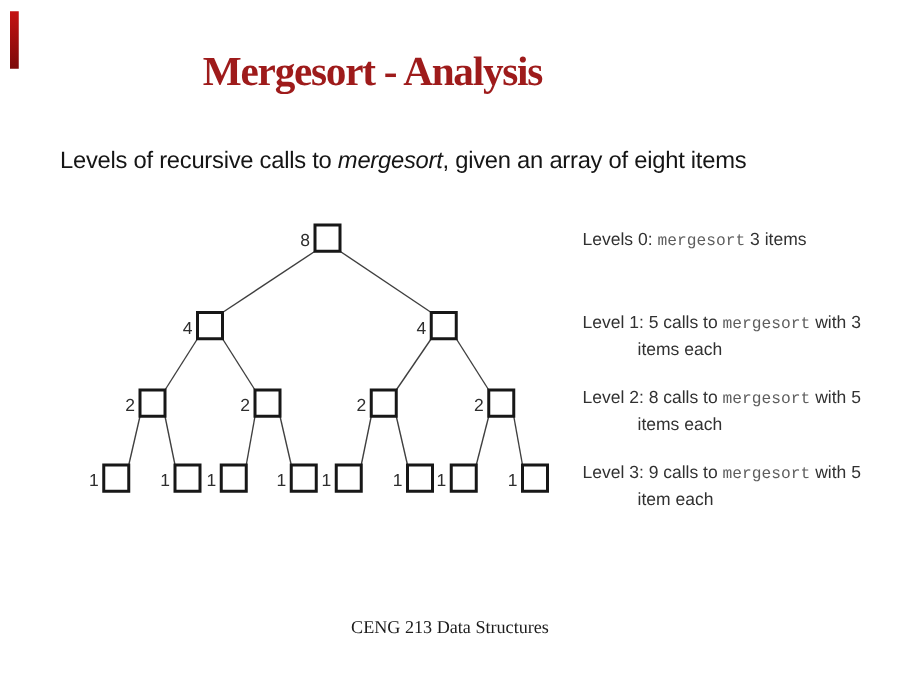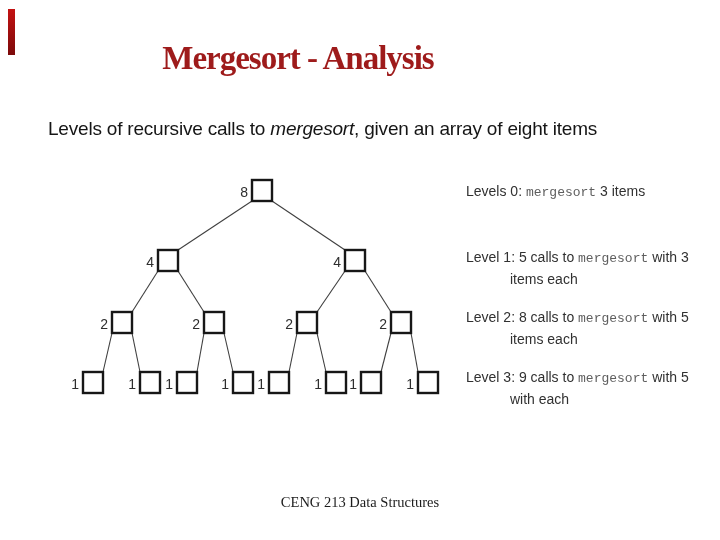--- a/index.html
+++ b/index.html
@@ -93,17 +93,17 @@
       <rect x="361" y="372" width="20" height="21" fill="#ffffff" stroke="#171717" stroke-width="2.4"></rect>
       <text x="357" y="389" text-anchor="end" font-family="Liberation Sans, sans-serif" font-size="14px" fill="#2e2e2e">1</text>
       <rect x="418" y="372" width="20" height="21" fill="#ffffff" stroke="#171717" stroke-width="2.4"></rect>
       <text x="414" y="389" text-anchor="end" font-family="Liberation Sans, sans-serif" font-size="14px" fill="#2e2e2e">1</text>
     </svg>
 
   <div class="notes">
       <div class="note-row" style="top: 181px;"><span>Levels 0: </span><span class="note-mono">mergesort</span><span> 3 items</span></div>
       <div class="note-row" style="top: 247px;"><span>Level 1: 5 calls to </span><span class="note-mono">mergesort</span><span> with 3</span><br><span>items each</span></div>
       <div class="note-row" style="top: 307px;"><span>Level 2: 8 calls to </span><span class="note-mono">mergesort</span><span> with 5</span><br><span>items each</span></div>
-      <div class="note-row" style="top: 367px;"><span>Level 3: 9 calls to </span><span class="note-mono">mergesort</span><span> with 5</span><br><span>with each</span></div>
+      <div class="note-row" style="top: 367px;"><span>Level 3: 9 calls to </span><span class="note-mono">mergesort</span><span> with 5</span><br><span>item each</span></div>
     </div>
 
   <div class="slide-footer">CENG 213 Data Structures</div>
 </div>
 
 </body></html>

